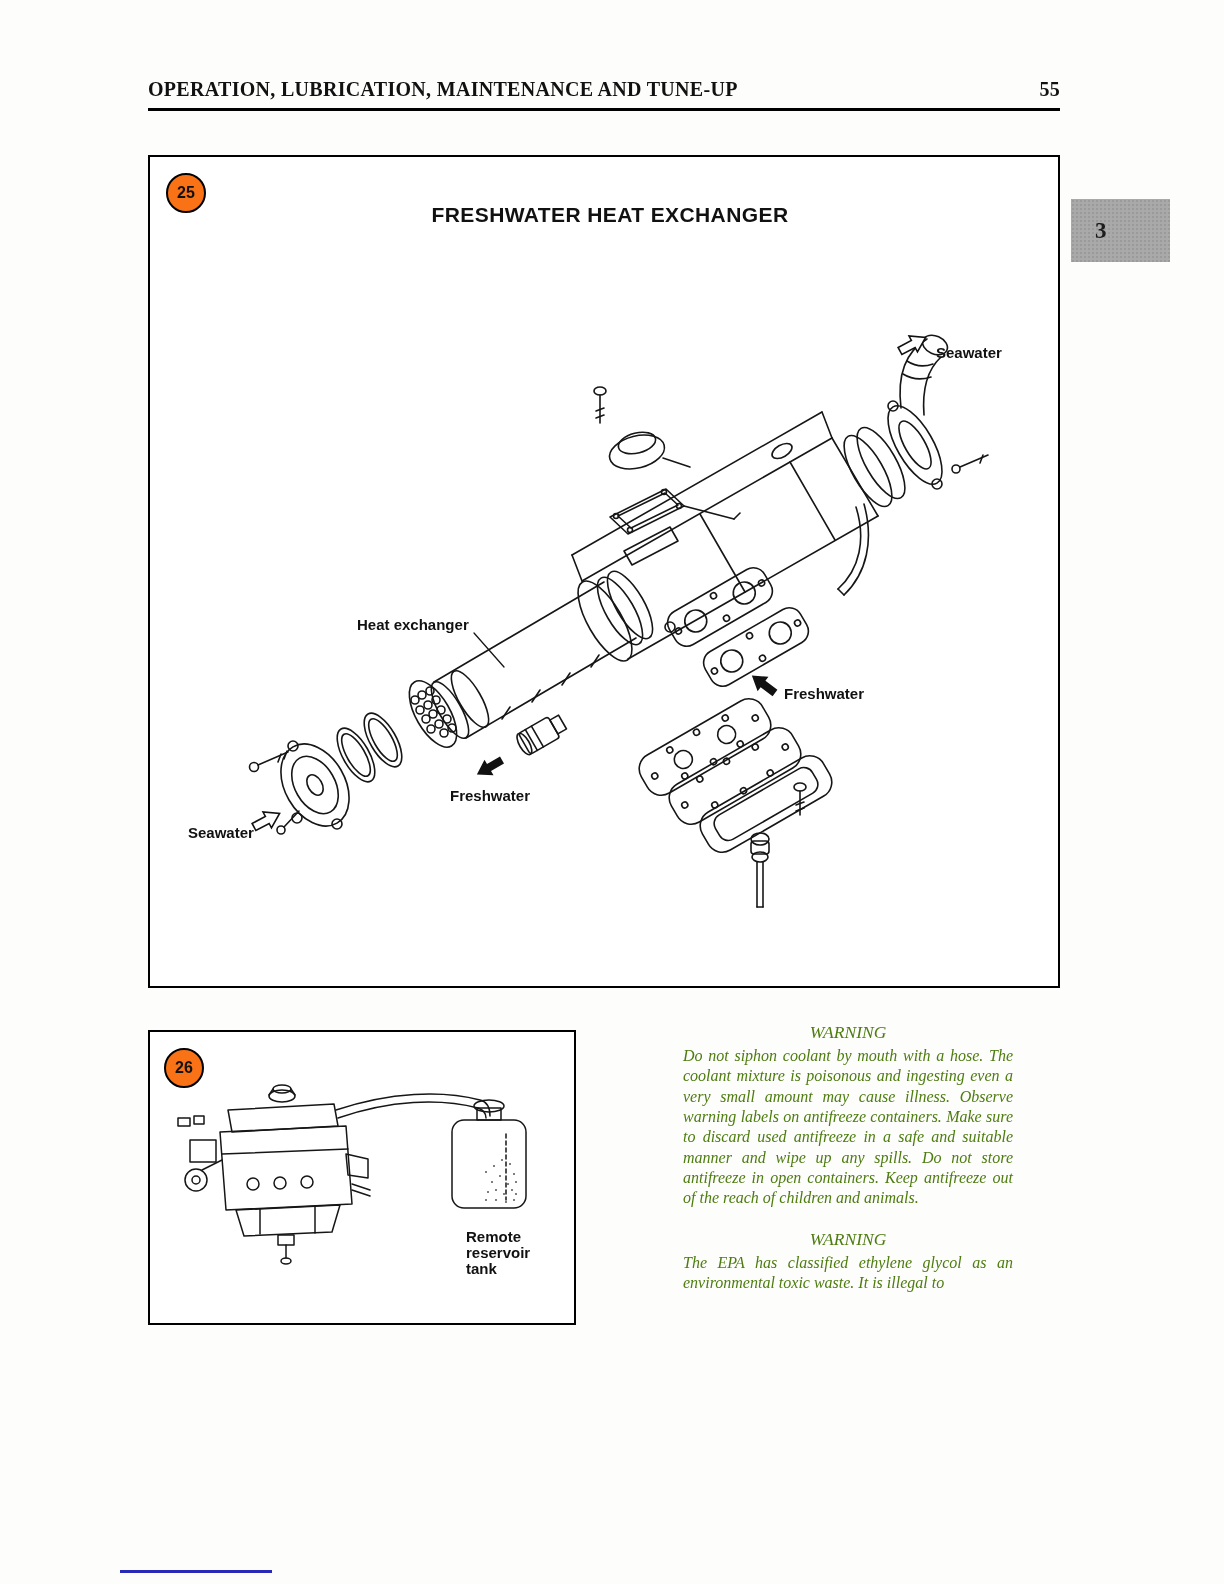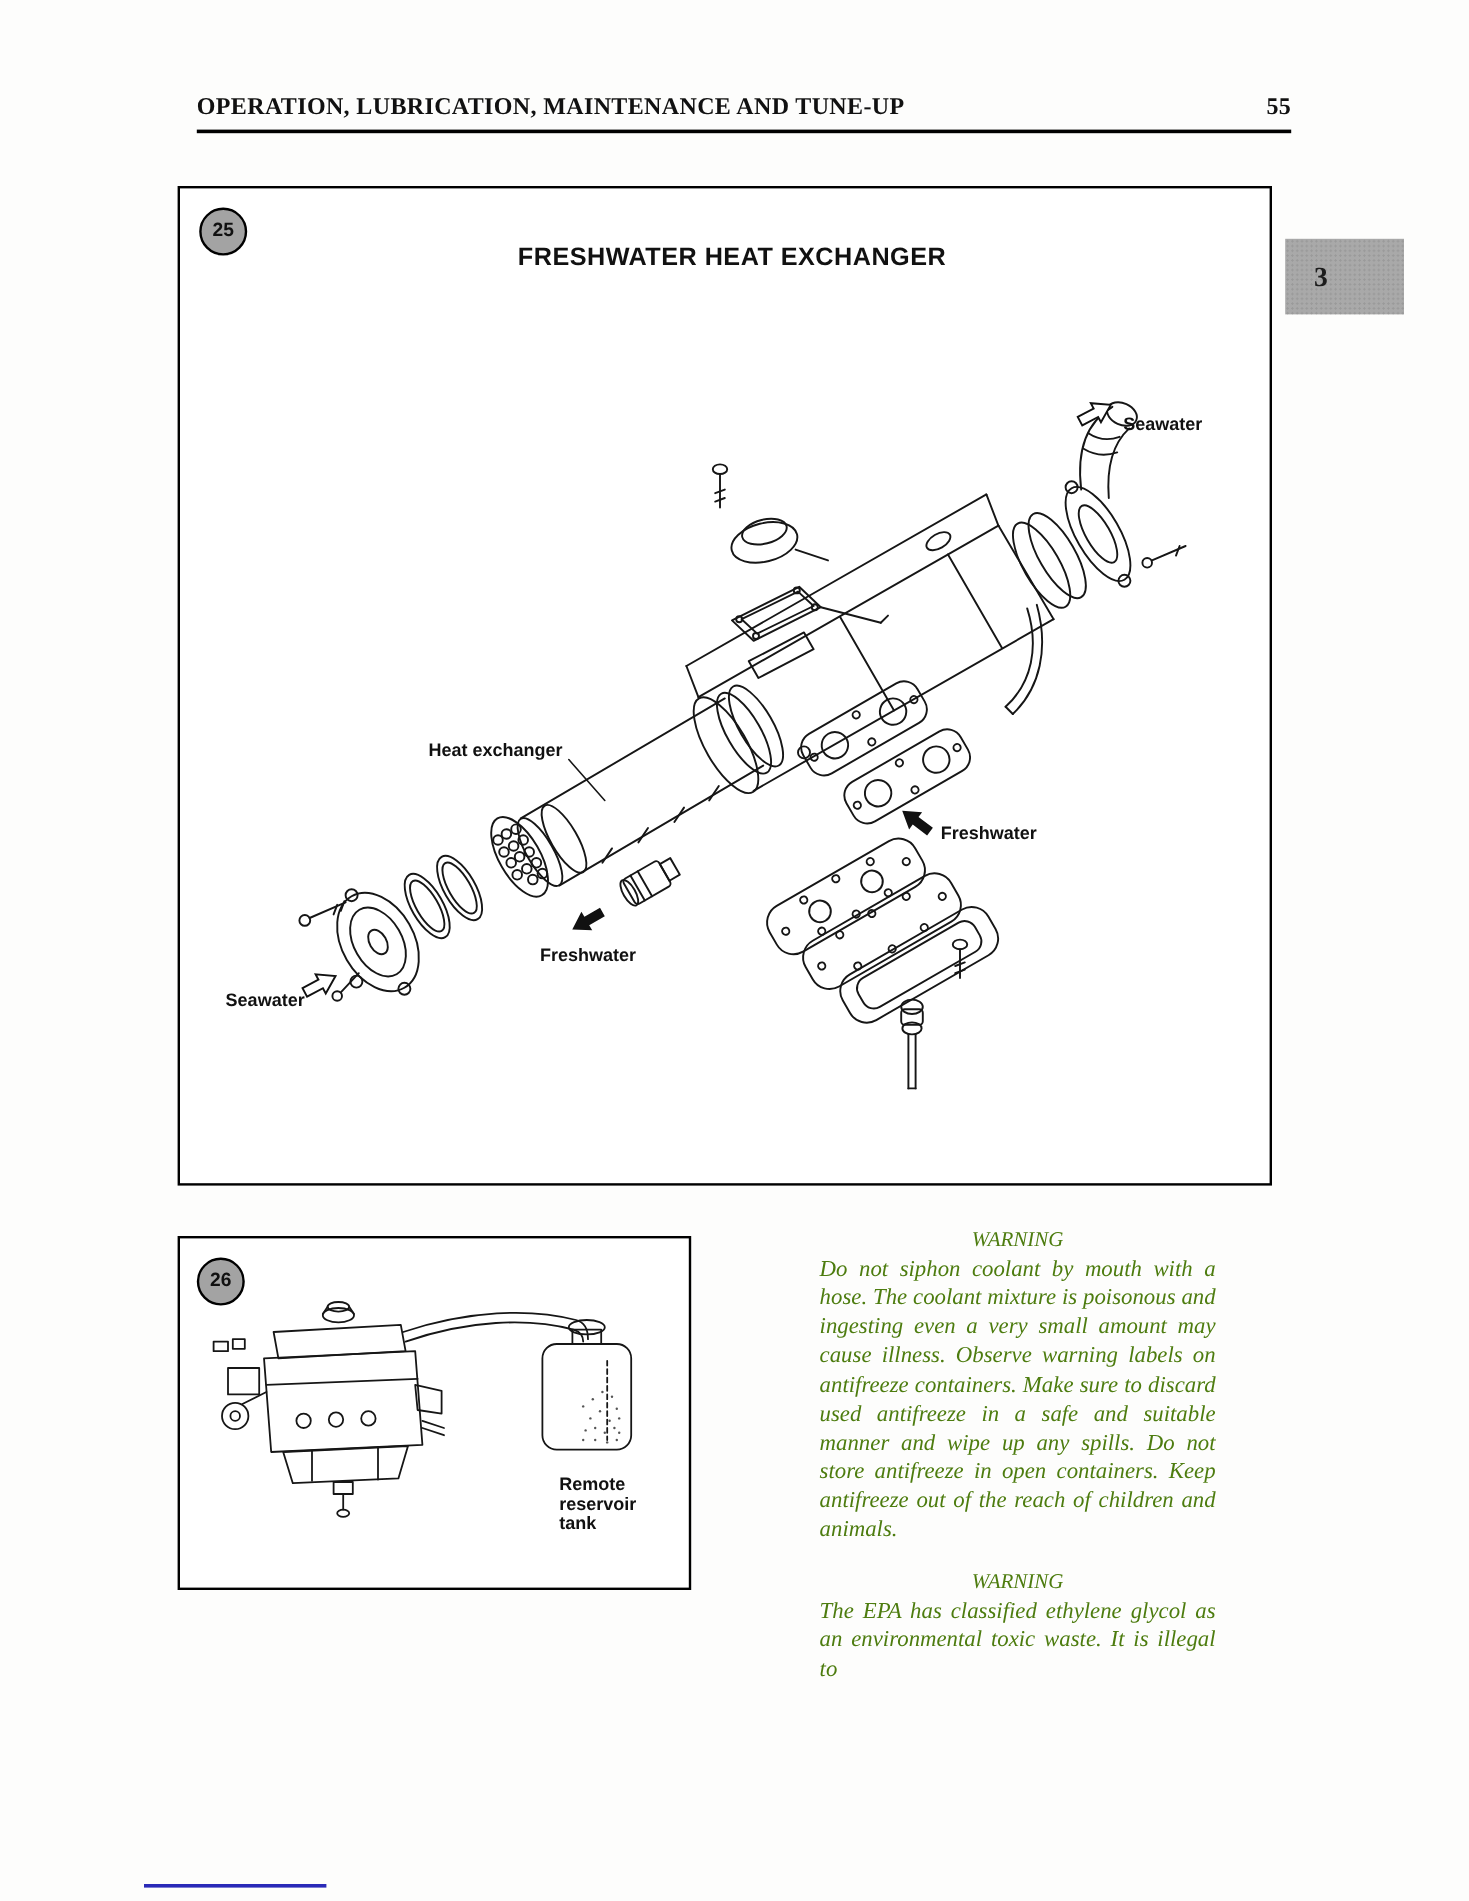--- a/index.html
+++ b/index.html
@@ -6,51 +6,50 @@
   body {
     width:1224px; height:1584px; position:relative;
     background:#fdfdfc; font-family:"Liberation Sans", sans-serif; color:#111;
   }
   .header {
     position:absolute; left:148px; top:78px; width:912px;
     display:flex; justify-content:space-between; align-items:baseline;
     border-bottom:3px solid #000; padding-bottom:7px;
     font-family:"Liberation Serif", serif; font-weight:bold; font-size:20px;
     letter-spacing:0.3px;
-    margin-left:16px;
   }
   .tab-marker {
     position:absolute; left:1071px; top:199px; width:99px; height:63px;
     background:#a9a9a9; box-sizing:border-box;
     display:flex; align-items:center; padding-left:24px;
     font:bold 23px "Liberation Serif", serif; color:#1c1c1c;
     background-image:radial-gradient(#9a9a9a 1px, transparent 1px);
     background-size:4px 4px;
   }
   .figure-box { position:absolute; border:2px solid #000; background:#fff; box-sizing:border-box; }
   #fig25 { left:148px; top:155px; width:912px; height:833px; }
   #fig26 { left:148px; top:1030px; width:428px; height:295px; }
   .fig-circle {
     position:absolute; width:36px; height:36px; border:2px solid #000; border-radius:50%;
     display:flex; align-items:center; justify-content:center;
-    font:bold 16px "Liberation Sans", sans-serif; background:#a3a3a3;
+    font:bold 16px "Liberation Sans", sans-serif; background:#f97316;
   }
   .fig-title { position:absolute; left:0; right:0; text-align:center;
     font:bold 21px "Liberation Sans", sans-serif; letter-spacing:0.4px; }
   #fig25-title1 { top:46px;padding-left:12px; }
   #fig25-title2 { top:72px; }
   .diagram-svg { position:absolute; left:0; top:98px; width:906px; height:729px; }
   .engine-svg { position:absolute; left:0; top:0; width:424px; height:291px; }
   .dlabel { font:bold 15px "Liberation Sans", sans-serif; fill:#111; }
   .warn-col {
     position:absolute; left:683px; top:1022px; width:330px;
     font-family:"Liberation Serif", serif; font-style:italic; color:#4d7c0f;
   }
   .warn-head { text-align:center; font-size:17.5px; margin:0 0 3px 0; font-weight:normal; }
-  .warn-body { font-size:19px; line-height:1.27; text-align:justify; margin:1px 0 20px 0; }
+  .warn-body { font-size:16px; line-height:1.27; text-align:justify; margin:1px 0 20px 0; }
   .warn-head.second { margin-top:6px; }
   .footer-line { position:absolute; left:120px; top:1570px; width:152px; height:3px; background:#2a2ab8; }
 </style>
 </head>
 <body>
 
 <div class="header">
   <span>OPERATION, LUBRICATION, MAINTENANCE AND TUNE-UP</span>
   <span>55</span>
 </div>

